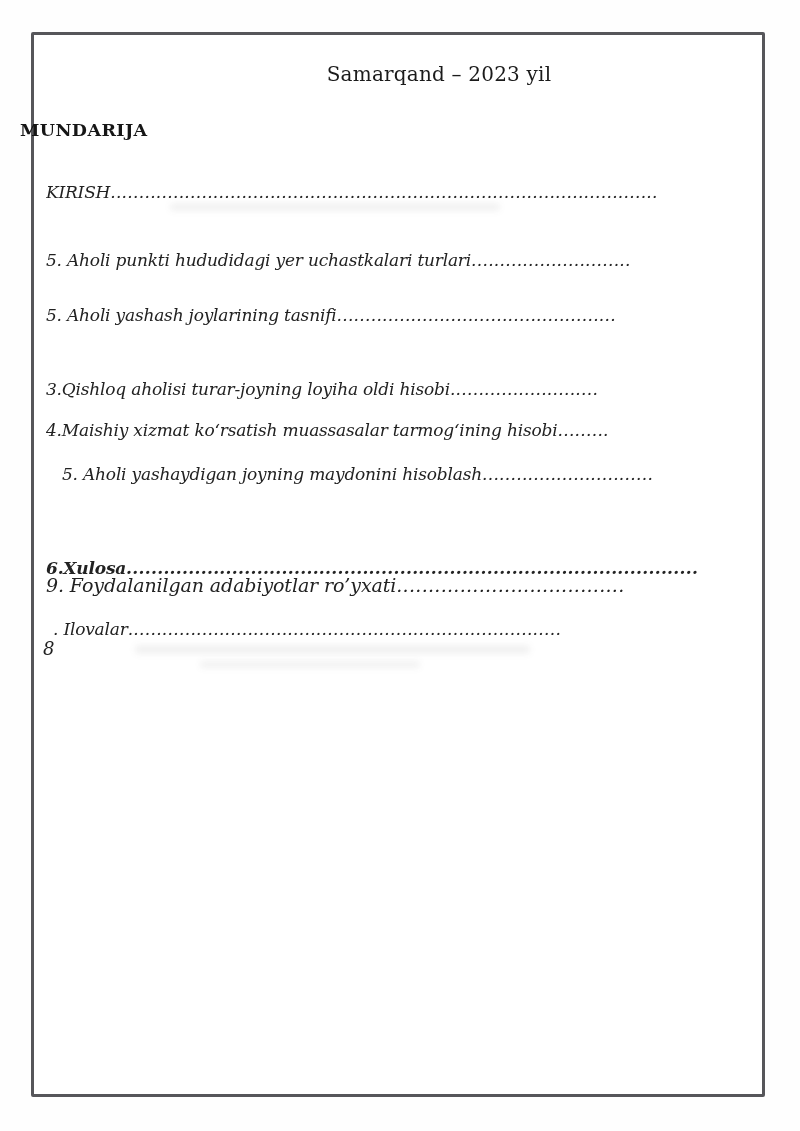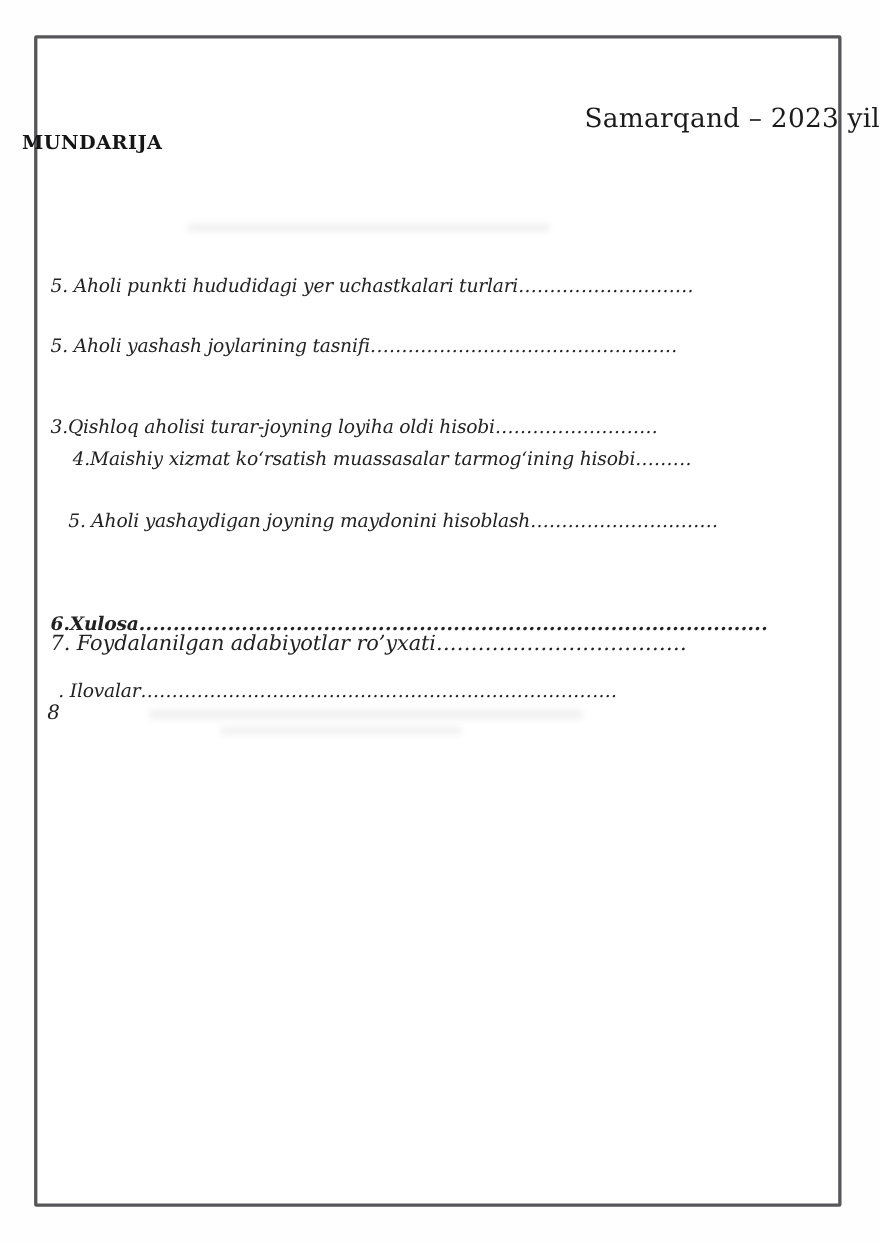--- a/index.html
+++ b/index.html
@@ -22,25 +22,25 @@
     top: 32px;
     width: 734px;
     height: 1065px;
     border: 3px solid #56565a;
     border-radius: 2px;
     box-sizing: border-box;
     background: #ffffff;
   }
   .doc-title {
     position: absolute;
-    top: 93px;
+    top: 62px;
     left: 78px;
     right: 0;
-    text-align: right;
-    font-size: 24px;
+    text-align: center;
+    font-size: 20px;
     letter-spacing: 0.2px;
     color: #1b1b1b;
     white-space: nowrap;
   }
   .doc-heading {
     position: absolute;
     top: 120px;
     left: 20px;
     right: 0;
     text-align: left;
@@ -100,27 +100,28 @@
 <body>
 
 <div class="page">
   <div class="page-border"></div>
 
   <div class="doc-title">Samarqand – 2023 yil</div>
 
   <div class="doc-heading">MUNDARIJA</div>
 
   <div class="toc" id="toc">
+      <div class="toc-line" style="top: 182px;"><span class="toc-label">KIRISH</span><span class="toc-leader">................................................................................................</span></div>
       <div class="toc-line" style="top: 250px;"><span class="toc-label">5. Aholi punkti hududidagi yer uchastkalari turlari</span><span class="toc-leader">............................</span></div>
       <div class="toc-line" style="top: 305px;"><span class="toc-label">5. Aholi yashash joylarining tasnifi</span><span class="toc-leader">.................................................</span></div>
       <div class="toc-line" style="top: 359px; margin-top: 20px;"><span class="toc-label">3.Qishloq aholisi turar-joyning loyiha oldi hisobi</span><span class="toc-leader">..........................</span></div>
-      <div class="toc-line" style="top: 408px; margin-left: 20px;"><span class="toc-label">4.Maishiy xizmat koʻrsatish muassasalar tarmogʻining hisobi</span><span class="toc-leader">.........</span></div>
+      <div class="toc-line" style="top: 420px;"><span class="toc-label">4.Maishiy xizmat koʻrsatish muassasalar tarmogʻining hisobi</span><span class="toc-leader">.........</span></div>
       <div class="toc-line" style="top: 464px; margin-left: 16px;"><span class="toc-label">5. Aholi yashaydigan joyning maydonini hisoblash</span><span class="toc-leader">..............................</span></div>
       <div class="toc-line" style="top: 558px; font-weight: bold;"><span class="toc-label">6.Xulosa</span><span class="toc-leader">............................................................................................</span></div>
-      <div class="toc-line large" style="top: 574px;"><span class="toc-label">7. Foydalanilgan adabiyotlar ro’yxati</span><span class="toc-leader">....................................</span></div>
+      <div class="toc-line large" style="top: 574px;"><span class="toc-label">9. Foydalanilgan adabiyotlar ro’yxati</span><span class="toc-leader">....................................</span></div>
       <div class="toc-line indent" style="top: 619px;"><span class="toc-label">. Ilovalar</span><span class="toc-leader">............................................................................</span></div>
     </div>
 
   <div class="trailing-number">8</div>
 
   <div class="scan-artifact artifact-1"></div>
   <div class="scan-artifact artifact-2"></div>
   <div class="scan-artifact artifact-3"></div>
 </div>
 

